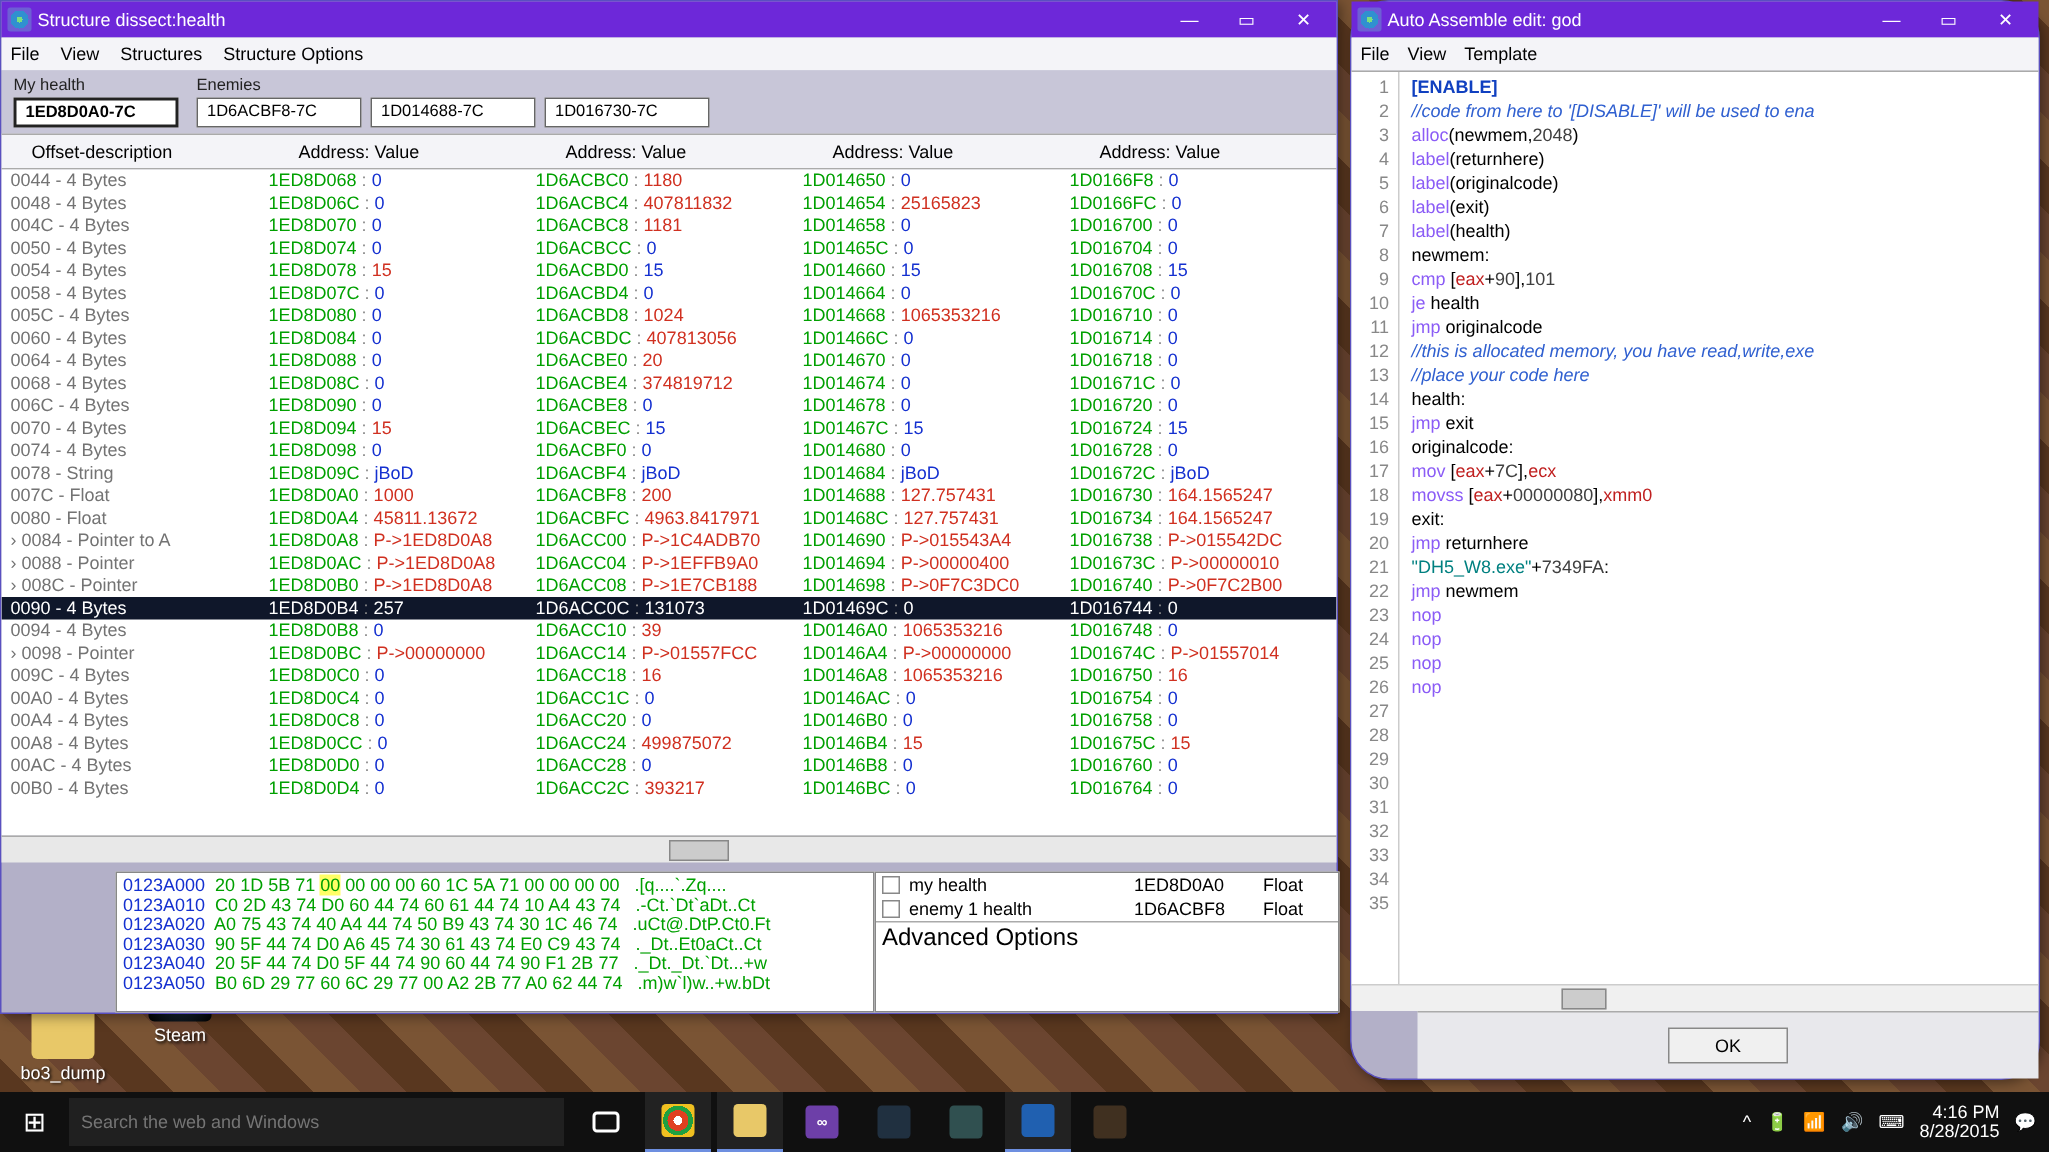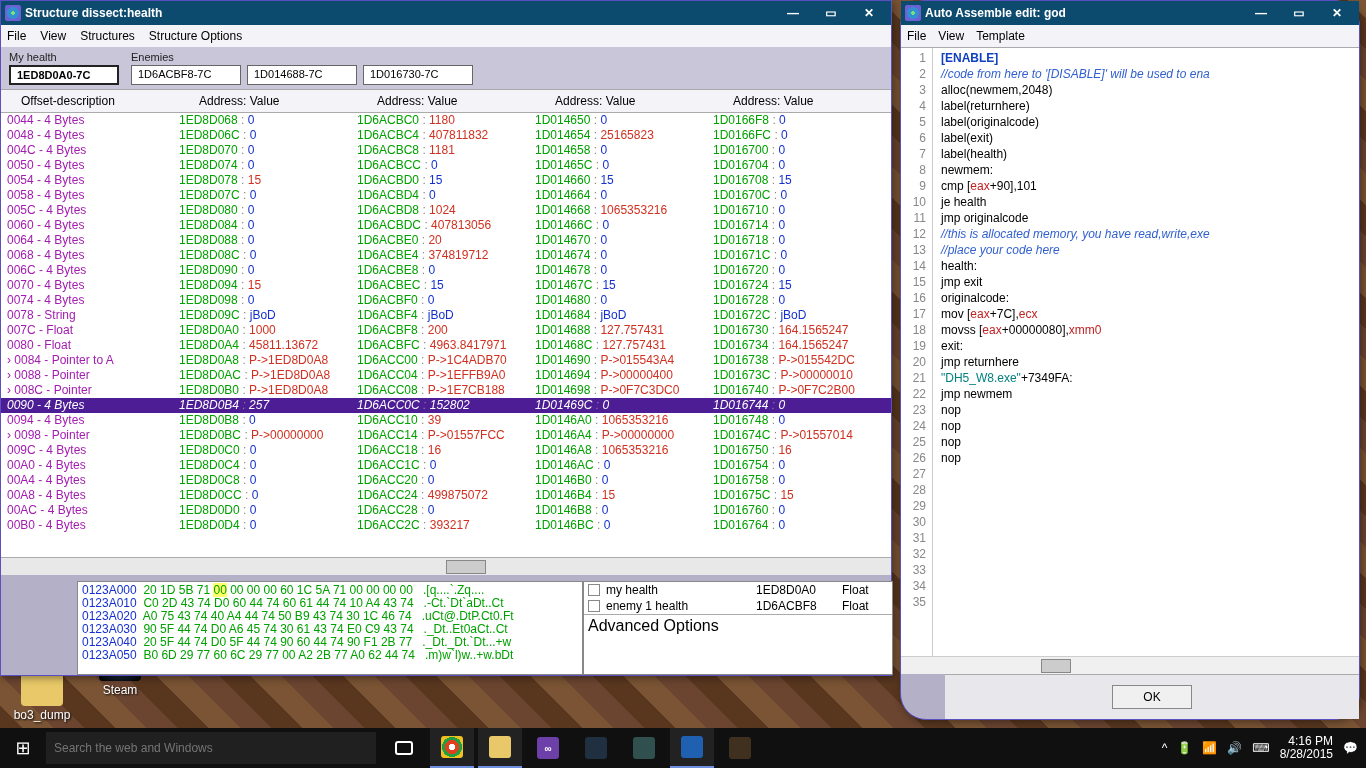--- a/index.html
+++ b/index.html
@@ -1,19 +1,19 @@
 <!DOCTYPE html>
 <html><head>
 <meta charset="utf-8">
 <style>
 * { margin: 0; padding: 0; box-sizing: border-box; font-family: "Segoe UI", Tahoma, sans-serif; font-size: 12px; }
 body { width: 1366px; height: 768px; background: #5a3a2a; overflow: hidden; position: relative; }
 .desktop-bg { position: absolute; inset: 0; background: repeating-linear-gradient(45deg,#6b4530 0 22px,#59371f 22px 44px,#7a5434 44px 66px); }
 .window { position: absolute; background: #b3b0c8; border: 1px solid #5a50c0; box-shadow: 2px 2px 8px rgba(0,0,0,.4); }
-.titlebar { height: 24px; background: #0c4a6e; color: #fff; display: flex; align-items: center; padding: 0 4px; font-weight: bold; }
+.titlebar { height: 24px; background: #6d28d9; color: #fff; display: flex; align-items: center; padding: 0 4px; }
 .titlebar .ico { width: 16px; height: 16px; margin-right: 4px; background: radial-gradient(circle,#7de07d 2px,#3090d0 2px 6px,#6d5fd4 6px); border-radius: 2px; }
 .titlebar .title { flex: 1; font-size: 12px; }
 .titlebar .wbtn { width: 36px; height: 20px; display: flex; align-items: center; justify-content: center; color: #fff; margin-left: 2px; }
 .menubar { height: 22px; background: #f4f4f8; display: flex; align-items: center; padding: 0 6px; gap: 14px; font-size: 12px; }
 .menubar span { cursor: default; }
 
 
 #win-sd { left: 0; top: 0; width: 892px; height: 676px; }
 .addr-bar { background: #c8c6d8; padding: 4px 8px; display: flex; gap: 12px; }
 .addr-group { display: flex; flex-direction: column; gap: 2px; }
@@ -22,22 +22,22 @@
 .addr-input { background:#fff; border:1px solid #666; padding:2px 6px; font-size:11px; min-width:110px; height:20px; }
 .addr-input.bold { font-weight:bold; border:2px solid #222; }
 
 .headers { display:flex; background:#f4f4f8; border-top:1px solid #aaa; border-bottom:1px solid #aaa; font-size:12px; padding:2px 0; }
 .headers div { padding:2px 20px; }
 .col-od { width:178px; }
 .col-av { width:178px; }
 
 .rows { background:#fff; height:444px; overflow:hidden; font-family:"Courier New",monospace; font-size:12px; line-height:15px; }
 .row { display:flex; white-space:nowrap; height:15px; }
-.row.sel { background:#4c1d95; color:#fff;font-style:italic; }
-.row .od { width:178px; padding-left:6px; color:#a21caf; }
+.row.sel { background:#0f172a; color:#fff; }
+.row .od { width:178px; padding-left:6px; color:#737373; }
 .row .av { width:178px; }
 .addr { color:#00a000; }
 .val-blue { color:#1430d0; }
 .val-red { color:#d03020; }
 .row.sel .addr,.row.sel .val-blue,.row.sel .val-red,.row.sel .od,.row.sel .val-black{ color:#fff; }
 .sep { color:#888; }
 
 .hscroll { height:18px; background:#e8e8e8; border-top:1px solid #aaa; position:relative; }
 .hscroll .thumb { position:absolute; left:50%; width:40px; top:2px; height:14px; background:#ccc; border:1px solid #888; }
 
@@ -55,22 +55,22 @@
 .watch-row .ty{ width:46px; }
 .watch-foot{ border-top:1px solid #aaa; padding:2px 4px; font-size:16px; }
 
 
 #win-aa { left:900px; top:0; width:460px; height:720px; display:flex; flex-direction:column;border-radius:26px; }
 #win-aa .menubar{ gap:12px; }
 .code-area{ flex:1; background:#fff; display:flex; overflow:hidden; font-family:"Courier New",monospace; font-size:12px; line-height:16px; border-top:1px solid #aaa; position:relative;}
 .gutter{ width:32px; background:#fff; color:#888; text-align:right; padding:2px 6px 2px 2px; border-right:1px solid #ccc; }
 .code{ flex:1; padding:2px 8px; white-space:pre; overflow:hidden; }
 .kw{ color:#1040c0; font-weight:bold; }
-.kw2{ color:#000000;margin-top:28px; }
-.num{ color:#000000; }
+.kw2{ color:#8b5cf6;margin-top:28px; }
+.num{ color:#404040; }
 .cmt{ color:#3060d0; font-style:italic; }
 .lbl{ color:#000; }
 .reg{ color:#c02020; }
 .str{ color:#008080; }
 .btn-row{ display:flex; justify-content:center; padding:10px; background:#e8e8ec; border-top:1px solid #aaa;margin-left:44px;}
 .ok-btn{ width:80px; height:24px; border:1px solid #888; background:#f0f0f0; }
 .code-scroll-h{ height:18px; background:#f0f0f0; border-top:1px solid #ccc; position:relative;}
 .code-scroll-h .thumb{ position:absolute; left:140px; width:30px; top:2px; height:14px; background:#ccc; border:1px solid #888;}
 
 
@@ -275,21 +275,21 @@
       <div class="row">
         <div class="od">› 008C - Pointer</div>
         <div class="av"><span class="addr">1ED8D0B0</span> <span class="sep">:</span> <span class="val-red">P-&gt;1ED8D0A8</span></div>
         <div class="av"><span class="addr">1D6ACC08</span> <span class="sep">:</span> <span class="val-red">P-&gt;1E7CB188</span></div>
         <div class="av"><span class="addr">1D014698</span> <span class="sep">:</span> <span class="val-red">P-&gt;0F7C3DC0</span></div>
         <div class="av"><span class="addr">1D016740</span> <span class="sep">:</span> <span class="val-red">P-&gt;0F7C2B00</span></div>
       </div>
       <div class="row sel">
         <div class="od">  0090 - 4 Bytes</div>
         <div class="av"><span class="addr">1ED8D0B4</span> <span class="sep">:</span> <span class="val-blue">257</span></div>
-        <div class="av"><span class="addr">1D6ACC0C</span> <span class="sep">:</span> <span class="val-blue">152802</span></div>
+        <div class="av"><span class="addr">1D6ACC0C</span> <span class="sep">:</span> <span class="val-blue">131073</span></div>
         <div class="av"><span class="addr">1D01469C</span> <span class="sep">:</span> <span class="val-blue">0</span></div>
         <div class="av"><span class="addr">1D016744</span> <span class="sep">:</span> <span class="val-blue">0</span></div>
       </div>
       <div class="row">
         <div class="od">  0094 - 4 Bytes</div>
         <div class="av"><span class="addr">1ED8D0B8</span> <span class="sep">:</span> <span class="val-blue">0</span></div>
         <div class="av"><span class="addr">1D6ACC10</span> <span class="sep">:</span> <span class="val-red">39</span></div>
         <div class="av"><span class="addr">1D0146A0</span> <span class="sep">:</span> <span class="val-red">1065353216</span></div>
         <div class="av"><span class="addr">1D016748</span> <span class="sep">:</span> <span class="val-blue">0</span></div>
       </div>

